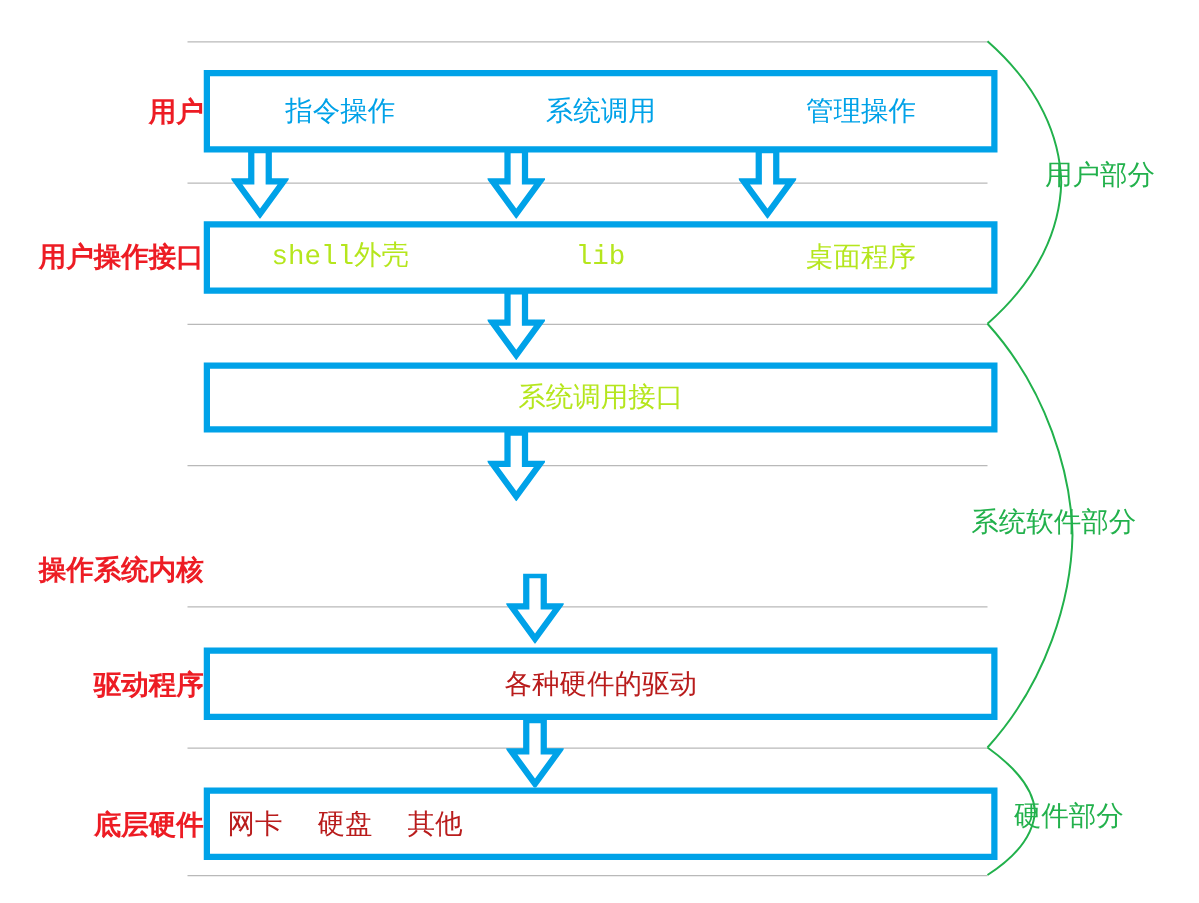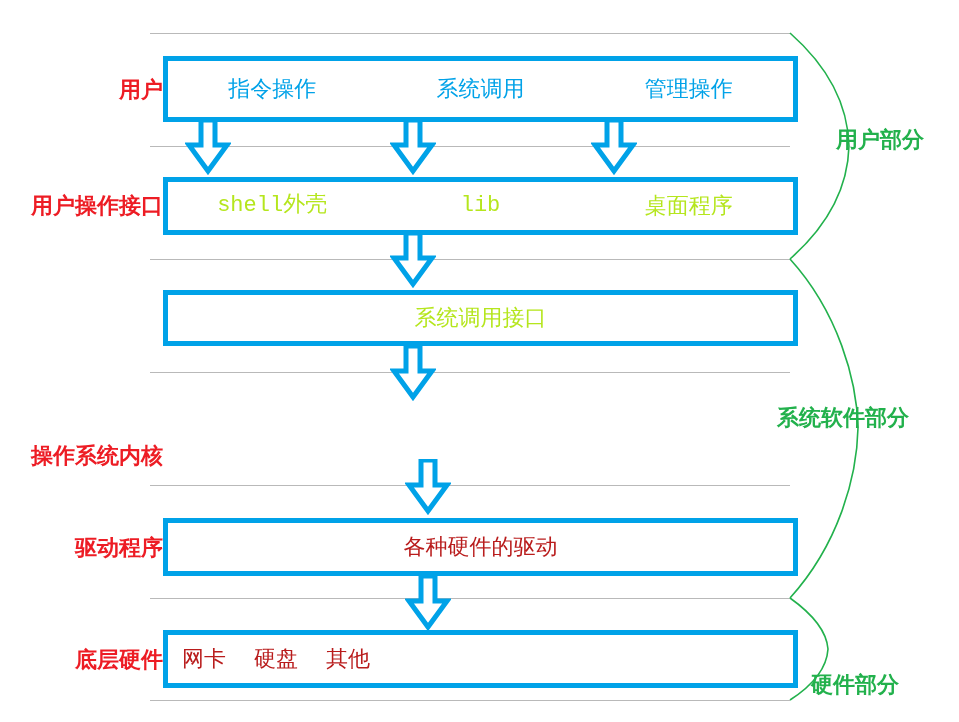--- a/index.html
+++ b/index.html
@@ -86,21 +86,21 @@
     position: absolute;
     left: 0; top: 0;
     width: 959px; height: 722px;
     pointer-events: none;
   }
   
   .brace-label {
     position: absolute;
     color: #22b14c;
     font-family: "Liberation Serif","DejaVu Serif",serif;
-    font-weight: bold;
+    font-weight: normal;
     font-size: 22px;
     line-height: 24px;
     white-space: nowrap;
   }
 </style>
 </head>
 <body>
 
 <div id="canvas">
 
@@ -208,15 +208,15 @@
 
     <path d="M790,33 C832,70 848,110 849,146 C848,182 832,222 790,259" fill="none" stroke="#22b14c" stroke-width="1.6"></path>
 
     <path d="M790,259 C838,312 857,380 858,428 C857,478 838,545 790,598" fill="none" stroke="#22b14c" stroke-width="1.6"></path>
 
     <path d="M790,598 C818,618 827,636 828,649 C827,665 818,682 790,700" fill="none" stroke="#22b14c" stroke-width="1.6"></path>
   </svg>
 
   <div class="brace-label" style="left:836px; top:128px;">用户部分</div>
   <div class="brace-label" style="left:777px; top:406px;">系统软件部分</div>
-  <div class="brace-label" style="left:811px; top:641px;margin-top:32px;">硬件部分</div>
+  <div class="brace-label" style="left:811px; top:641px;">硬件部分</div>
 
 </div>
 
 </body></html>

